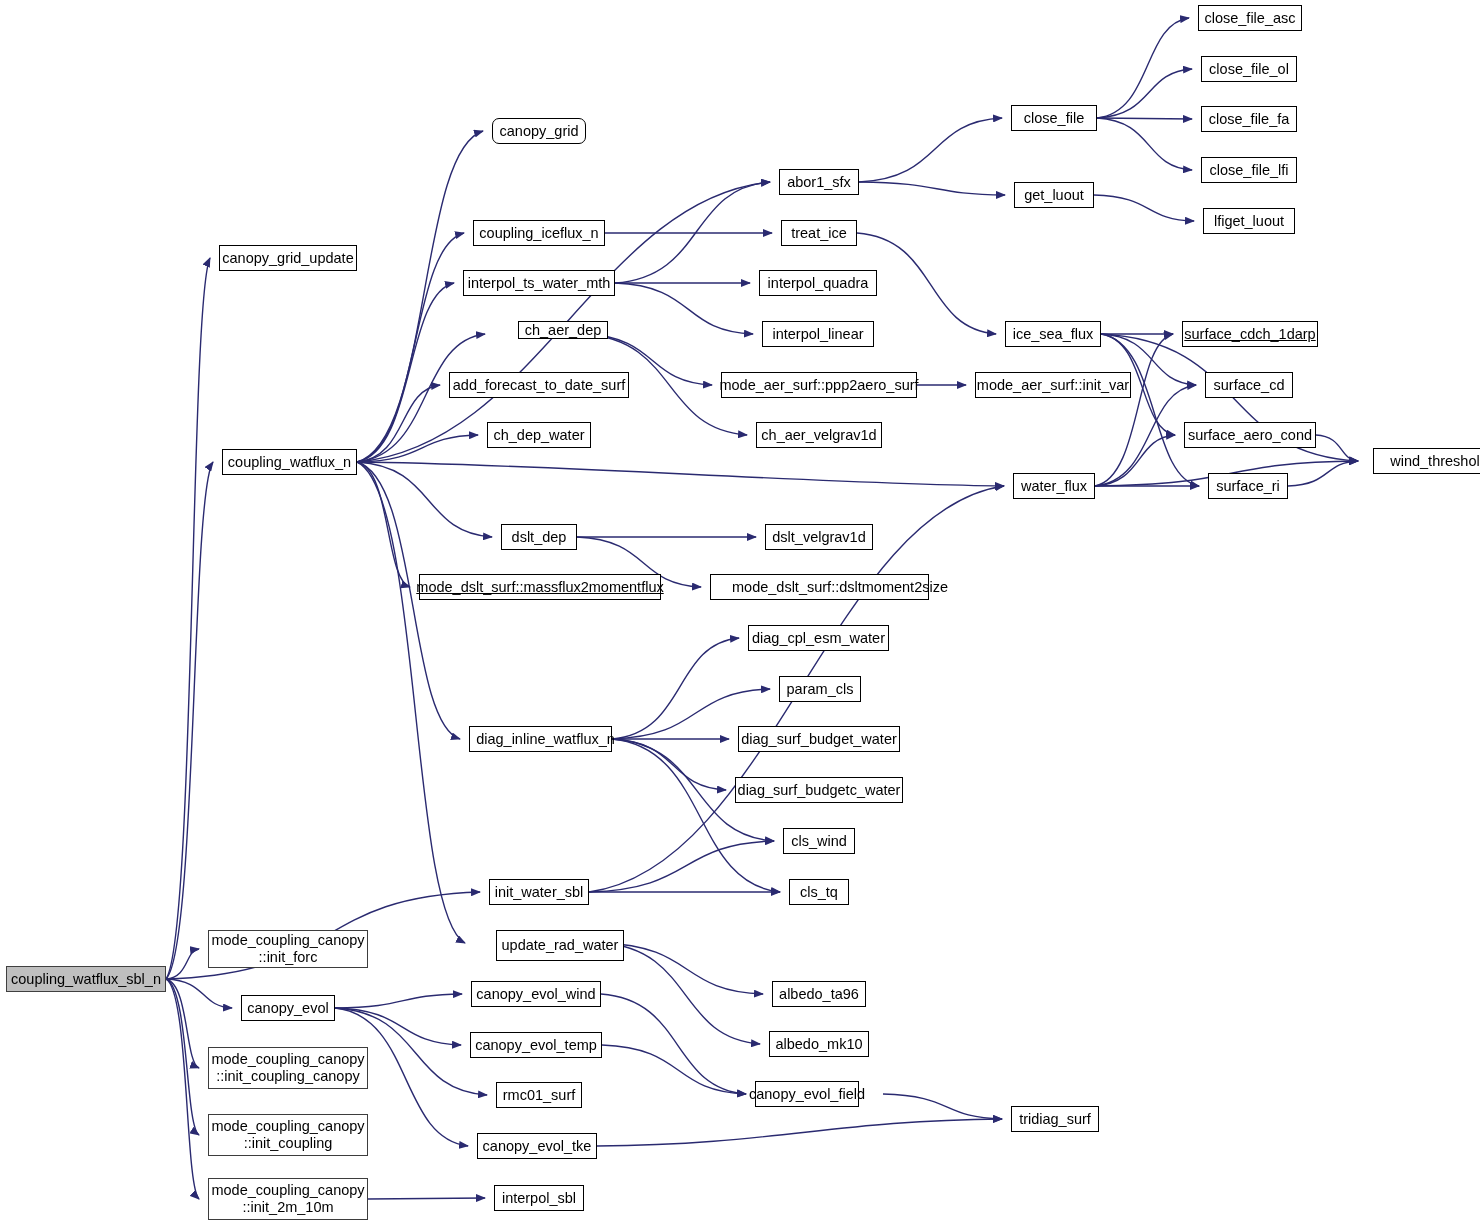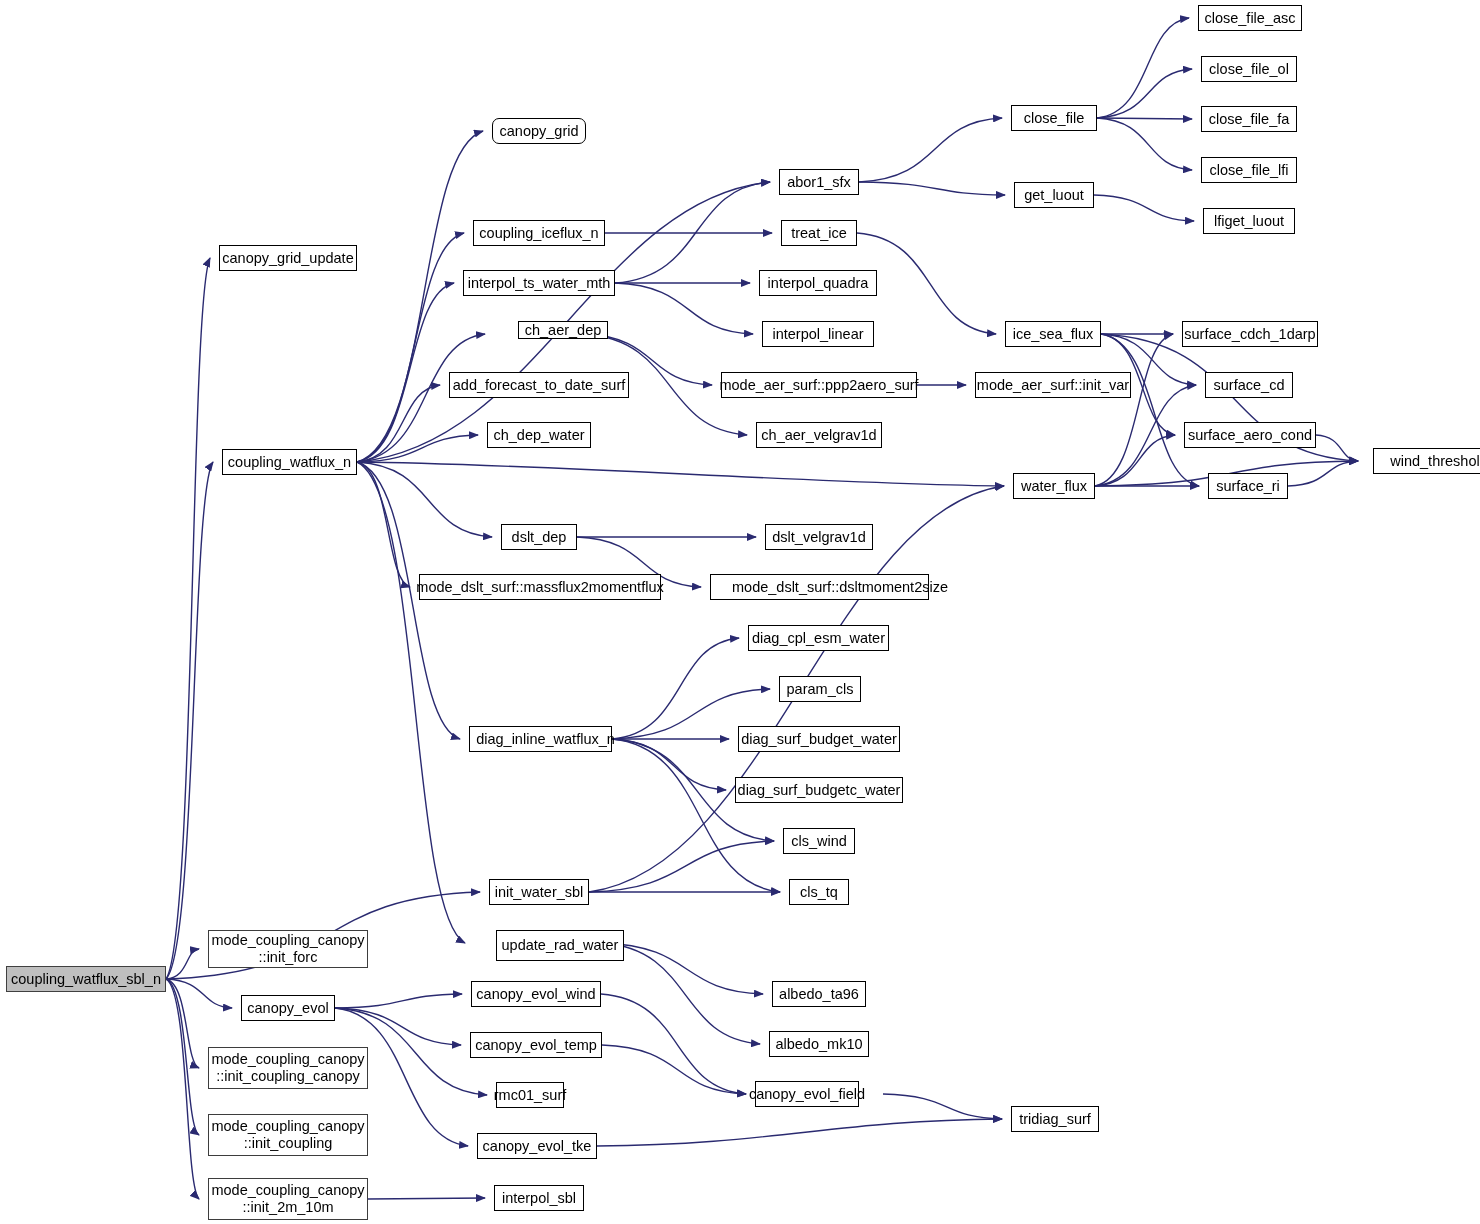--- a/index.html
+++ b/index.html
@@ -99,59 +99,59 @@
       <div class="node root" style="left: 6px; top: 966px; width: 160px; height: 26px;">coupling_watflux_sbl_n</div>
       <div class="node" style="left: 219px; top: 245px; width: 138px; height: 26px;">canopy_grid_update</div>
       <div class="node" style="left: 492px; top: 118px; width: 94px; height: 26px; border-radius: 7px;">canopy_grid</div>
       <div class="node" style="left: 222px; top: 449px; width: 135px; height: 26px;">coupling_watflux_n</div>
       <div class="node" style="left: 473px; top: 220px; width: 132px; height: 26px;">coupling_iceflux_n</div>
       <div class="node" style="left: 463px; top: 270px; width: 152px; height: 26px;">interpol_ts_water_mth</div>
       <div class="node" style="left: 494px; top: 321px; width: 90px; height: 18px; margin-left: 24px;">ch_aer_dep</div>
       <div class="node" style="left: 449px; top: 372px; width: 180px; height: 26px;">add_forecast_to_date_surf</div>
       <div class="node" style="left: 487px; top: 422px; width: 104px; height: 26px;">ch_dep_water</div>
       <div class="node" style="left: 501px; top: 524px; width: 76px; height: 26px;">dslt_dep</div>
-      <div class="node" style="left: 419px; top: 574px; width: 242px; height: 26px;">mode_dslt_surf::massflux2momentflux</div>
+      <div class="node" style="left: 419px; top: 574px; width: 242px; height: 26px; text-decoration: underline;">mode_dslt_surf::massflux2momentflux</div>
       <div class="node" style="left: 779px; top: 169px; width: 80px; height: 26px;">abor1_sfx</div>
       <div class="node" style="left: 781px; top: 220px; width: 76px; height: 26px;">treat_ice</div>
       <div class="node" style="left: 759px; top: 270px; width: 118px; height: 26px;">interpol_quadra</div>
       <div class="node" style="left: 762px; top: 321px; width: 112px; height: 26px;">interpol_linear</div>
       <div class="node" style="left: 721px; top: 372px; width: 196px; height: 26px;">mode_aer_surf::ppp2aero_surf</div>
       <div class="node" style="left: 756px; top: 422px; width: 126px; height: 26px;">ch_aer_velgrav1d</div>
       <div class="node" style="left: 765px; top: 524px; width: 108px; height: 26px;">dslt_velgrav1d</div>
       <div class="node" style="left: 710px; top: 574px; width: 219px; height: 26px; padding-left: 45px;">mode_dslt_surf::dsltmoment2size</div>
       <div class="node" style="left: 1011px; top: 105px; width: 86px; height: 26px;">close_file</div>
       <div class="node" style="left: 1014px; top: 182px; width: 80px; height: 26px;">get_luout</div>
       <div class="node" style="left: 1198px; top: 5px; width: 104px; height: 26px;">close_file_asc</div>
       <div class="node" style="left: 1201px; top: 56px; width: 96px; height: 26px;">close_file_ol</div>
       <div class="node" style="left: 1201px; top: 106px; width: 96px; height: 26px;">close_file_fa</div>
       <div class="node" style="left: 1201px; top: 157px; width: 96px; height: 26px;">close_file_lfi</div>
       <div class="node" style="left: 1203px; top: 208px; width: 92px; height: 26px;">lfiget_luout</div>
       <div class="node" style="left: 1005px; top: 321px; width: 96px; height: 26px;">ice_sea_flux</div>
       <div class="node" style="left: 975px; top: 372px; width: 156px; height: 26px;">mode_aer_surf::init_var</div>
       <div class="node" style="left: 1013px; top: 473px; width: 82px; height: 26px;">water_flux</div>
-      <div class="node" style="left: 1182px; top: 321px; width: 136px; height: 26px;">surface_cdch_1darp</div>
+      <div class="node" style="left: 1182px; top: 321px; width: 136px; height: 26px; text-decoration: underline;">surface_cdch_1darp</div>
       <div class="node" style="left: 1205px; top: 372px; width: 88px; height: 26px;">surface_cd</div>
       <div class="node" style="left: 1184px; top: 422px; width: 132px; height: 26px;">surface_aero_cond</div>
       <div class="node" style="left: 1208px; top: 473px; width: 80px; height: 26px;">surface_ri</div>
       <div class="node" style="left: 1367px; top: 448px; width: 132px; height: 26px; margin-left: 6px;">wind_threshold</div>
       <div class="node" style="left: 469px; top: 726px; width: 143px; height: 26px; padding-left: 14px;">diag_inline_watflux_n</div>
       <div class="node" style="left: 748px; top: 625px; width: 141px; height: 26px;">diag_cpl_esm_water</div>
       <div class="node" style="left: 779px; top: 676px; width: 82px; height: 26px;">param_cls</div>
       <div class="node" style="left: 738px; top: 726px; width: 162px; height: 26px;">diag_surf_budget_water</div>
       <div class="node" style="left: 735px; top: 777px; width: 168px; height: 26px;">diag_surf_budgetc_water</div>
       <div class="node" style="left: 783px; top: 828px; width: 72px; height: 26px;">cls_wind</div>
       <div class="node" style="left: 789px; top: 879px; width: 60px; height: 26px;">cls_tq</div>
       <div class="node" style="left: 489px; top: 879px; width: 100px; height: 26px;">init_water_sbl</div>
       <div class="node" style="left: 474px; top: 930px; width: 128px; height: 31px; margin-left: 22px;">update_rad_water</div>
       <div class="node thick" style="left: 208px; top: 930px; width: 160px; height: 38px;">mode_coupling_canopy
 ::init_forc</div>
       <div class="node" style="left: 241px; top: 995px; width: 94px; height: 26px;">canopy_evol</div>
       <div class="node" style="left: 471px; top: 981px; width: 130px; height: 26px;">canopy_evol_wind</div>
       <div class="node" style="left: 470px; top: 1032px; width: 132px; height: 26px;">canopy_evol_temp</div>
-      <div class="node" style="left: 496px; top: 1082px; width: 68px; height: 26px;">rmc01_surf</div>
+      <div class="node" style="left: 496px; top: 1082px; width: 86px; height: 26px;">rmc01_surf</div>
       <div class="node" style="left: 477px; top: 1133px; width: 120px; height: 26px;">canopy_evol_tke</div>
       <div class="node thick" style="left: 208px; top: 1047px; width: 160px; height: 42px;">mode_coupling_canopy
 ::init_coupling_canopy</div>
       <div class="node thick" style="left: 208px; top: 1114px; width: 160px; height: 42px;">mode_coupling_canopy
 ::init_coupling</div>
       <div class="node thick" style="left: 208px; top: 1178px; width: 160px; height: 42px;">mode_coupling_canopy
 ::init_2m_10m</div>
       <div class="node" style="left: 494px; top: 1185px; width: 90px; height: 26px;">interpol_sbl</div>
       <div class="node" style="left: 772px; top: 981px; width: 94px; height: 26px;">albedo_ta96</div>
       <div class="node" style="left: 769px; top: 1031px; width: 100px; height: 26px;">albedo_mk10</div>

